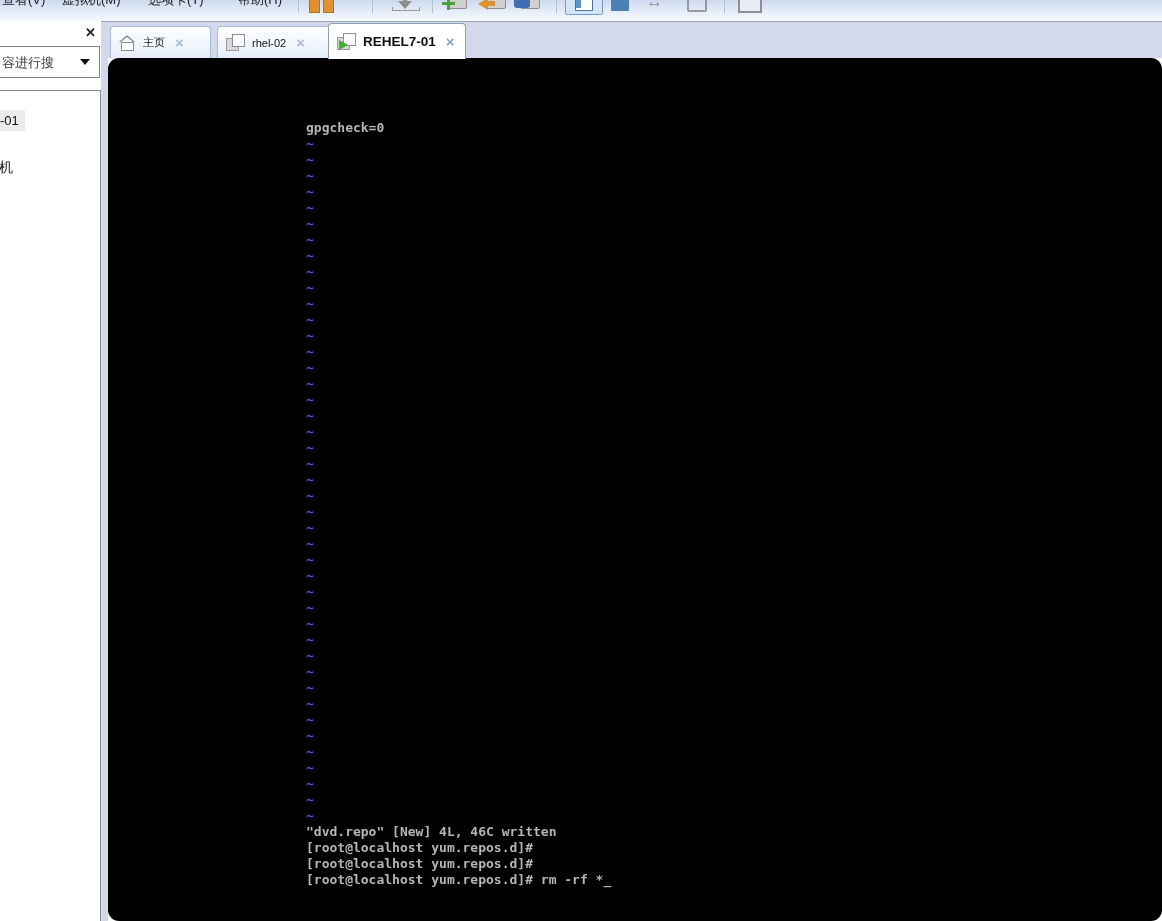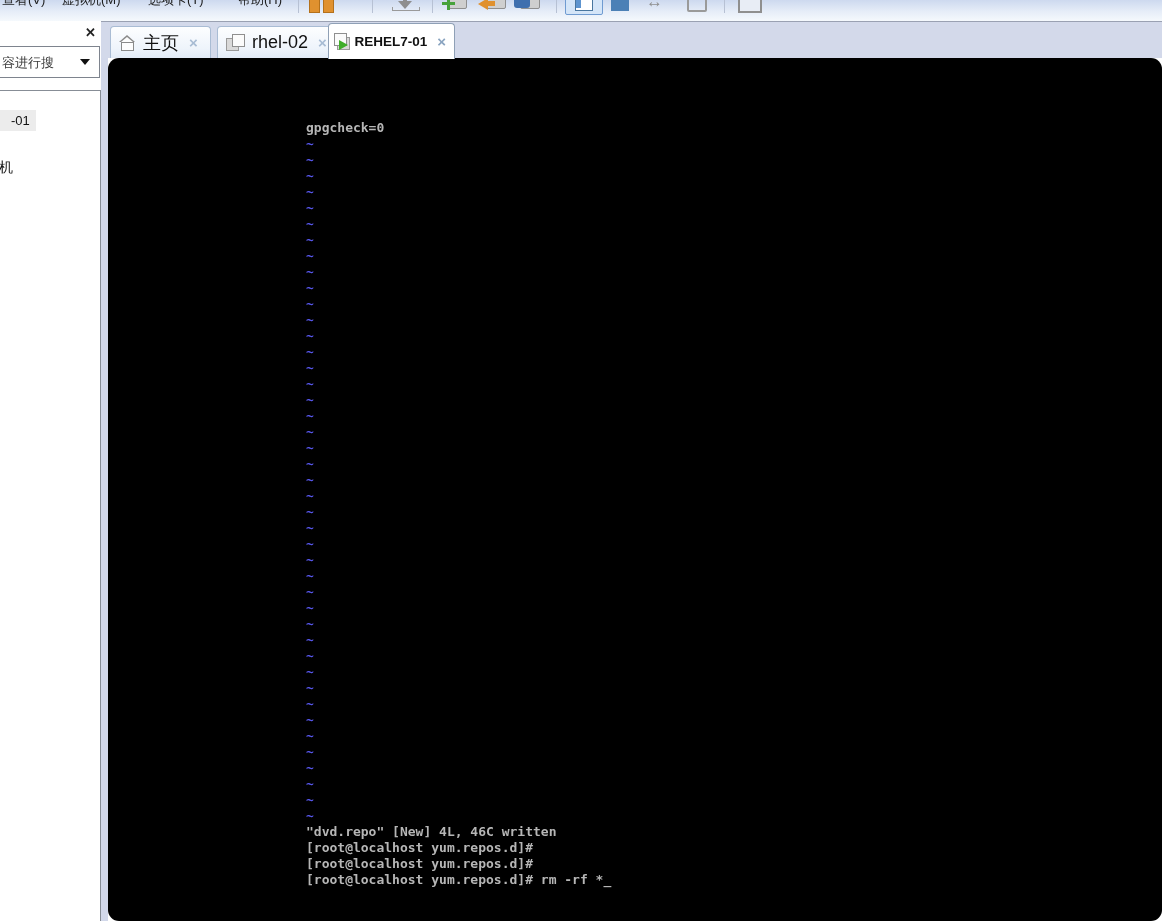--- a/index.html
+++ b/index.html
@@ -37,34 +37,34 @@
   .sidebar{position:absolute;left:0;top:21px;width:101px;height:900px;background:#fff;}
   .sb-close{position:absolute;right:5px;top:4px;font-size:13px;font-weight:bold;color:#222;cursor:default;}
   .search-combo{position:absolute;left:-12px;top:25px;width:112px;height:32px;background:#fff;
                 border:1px solid #7e848e;box-sizing:border-box;}
   .search-text{position:absolute;left:13px;top:7px;font-size:13px;color:#3a3a3a;white-space:nowrap;}
   .combo-arrow{position:absolute;right:9px;top:12px;width:0;height:0;
                border-left:5px solid transparent;border-right:5px solid transparent;border-top:6px solid #111;}
   .listbox{position:absolute;left:-1px;top:69px;width:102px;bottom:0;background:#fff;
            border:1px solid #878d96;border-left:none;border-bottom:none;box-sizing:border-box;}
   .vm-item-sel{position:absolute;left:0;top:22px;font-size:13px;color:#111;}
-  .vm-item-sel .hl{background:#ececec;padding:3px 6px 3px 12px;}
+  .vm-item-sel .hl{background:#ececec;padding:3px 6px 3px 1px;}
   .vm-item{position:absolute;left:0;top:68px;font-size:14px;color:#111;}
 
   
   .side-strip{position:absolute;left:101px;top:58px;width:7px;bottom:0;background:#d2d8ea;}
 
   
   .tabstrip{position:absolute;left:101px;top:21px;right:0;height:37px;background:#d3d9ea;
             border-top:1px solid #9aa1b2;box-sizing:border-box;}
   .tab{position:absolute;top:4px;height:32px;border:1px solid #a9bcd4;border-bottom:none;
        border-radius:4px 4px 0 0;background:linear-gradient(180deg,#fdfeff 0%,#eef4fb 70%,#e2ebf7 100%);
        display:flex;align-items:center;box-sizing:border-box;padding:0 8px;cursor:default;}
   .tab.active{top:1px;height:36px;background:#fff;border-color:#8fa0b6;z-index:2;}
-  .tab-label{font-size:18px;color:#111;margin:0 10px 0 7px;white-space:nowrap;}
+  .tab-label{font-size:11px;color:#111;margin:0 10px 0 7px;white-space:nowrap;}
   .tab.active .tab-label{font-weight:bold;font-size:13.5px;}
   .tab-close{font-size:15px;font-weight:bold;color:#a8bcd4;line-height:1;}
   .tab.active .tab-close{color:#8aa4c0;}
   
   .home-icon{position:relative;width:17px;height:15px;}
   .home-icon .roof{position:absolute;left:0;top:0;width:0;height:0;
       border-left:8.5px solid transparent;border-right:8.5px solid transparent;border-bottom:7px solid #8a8a8a;}
   .home-icon .roof:before{content:"";position:absolute;left:-6.5px;top:2px;width:0;height:0;
       border-left:6.5px solid transparent;border-right:6.5px solid transparent;border-bottom:5.5px solid #fdfdfd;}
   .home-icon .body{position:absolute;left:2px;top:7px;width:11px;height:7px;background:#fdfdfd;border:1px solid #8a8a8a;}
@@ -152,21 +152,21 @@
       <span class="tab-close">×</span>
     </div>
     <div class="tab" style="left:116px;width:123px">
       <span class="vm-icon">
           <span class="back"></span>
           <span class="front"></span>
         </span>
       <span class="tab-label">rhel-02</span>
       <span class="tab-close">×</span>
     </div>
-    <div class="tab active" style="left:227px;width:127px">
+    <div class="tab active" style="left:227px;width:138px">
       <span class="vm-icon">
           <span class="back"></span>
           <span class="front"></span>
           <span class="play"></span>
         </span>
       <span class="tab-label">REHEL7-01</span>
       <span class="tab-close">×</span>
     </div>
   </div>
 

